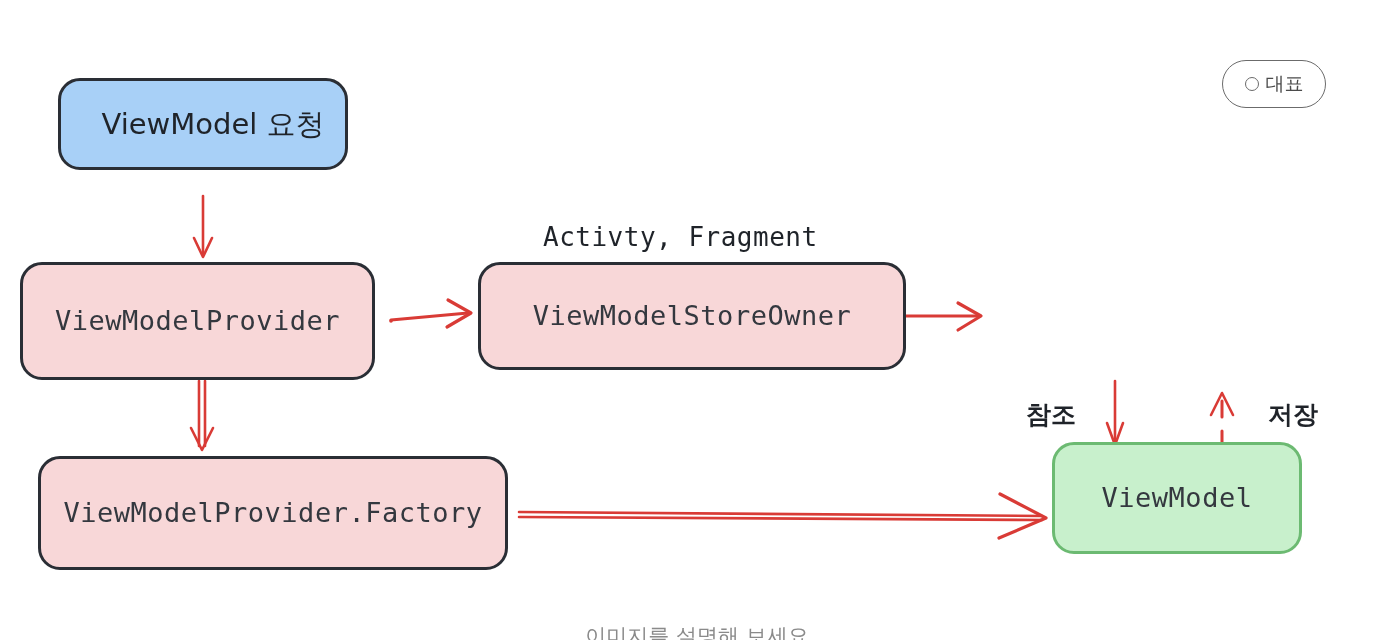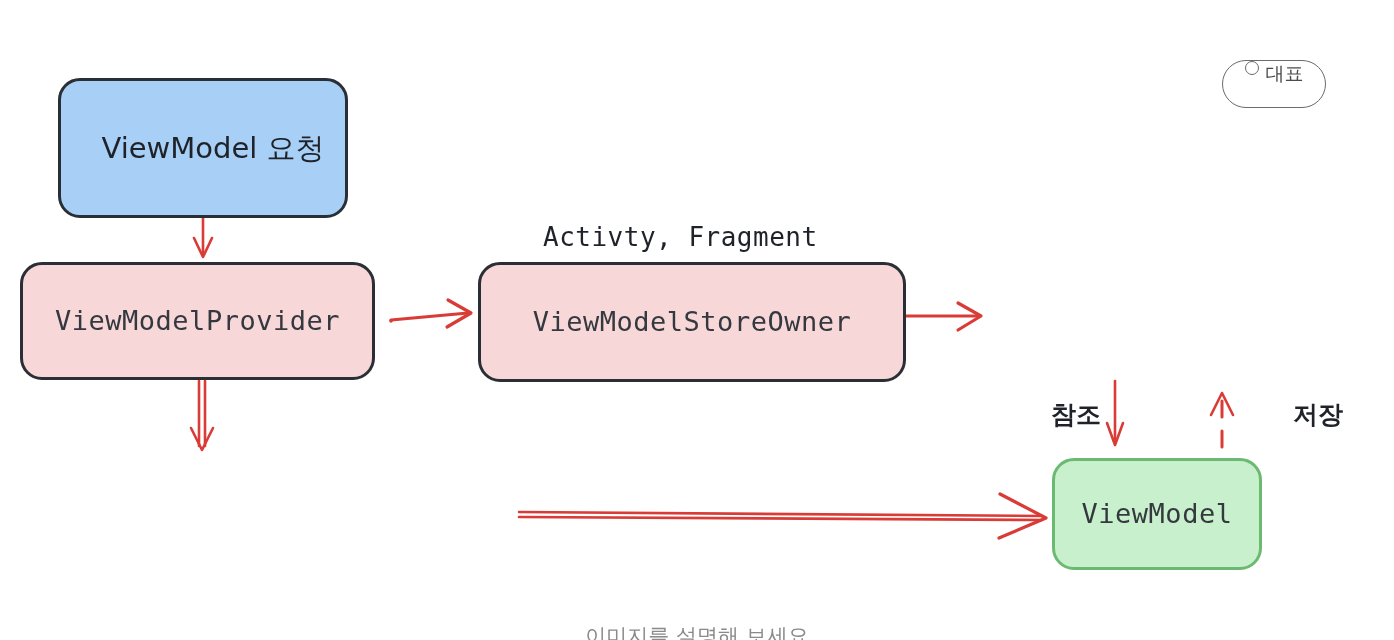--- a/index.html
+++ b/index.html
@@ -78,27 +78,27 @@
     letter-spacing: 0.5px;
   }
 
   .kr-text {
     position: absolute;
     white-space: nowrap;
     font-family: "DejaVu Sans", "Liberation Sans", sans-serif;
     font-size: 25px;
     font-weight: 700;
     color: #1f2329;
-    margin-left: 25px;
   }
 
   
   .badge {
     position: absolute;
     display: flex;
+    align-items: center;
     justify-content: center;
     gap: 7px;
     box-sizing: border-box;
     border: 1.5px solid #6b6b6b;
     border-radius: 24px;
     background: #ffffff;
     font-family: "DejaVu Sans", "Liberation Sans", sans-serif;
     font-size: 19px;
     color: #4b4b4b;
   }
@@ -174,35 +174,38 @@
       <path class="ar-dash" d="M1222,447 L1222,398"></path>
       <path class="ar-thin" d="M1211,415 L1222,393 L1233,415"></path>
     </g>
   </svg>
 
   <div class="badge" style="left:1222px; top:60px; width:104px; height:48px;">
     <span class="badge-dot"></span>
     <span>대표</span>
   </div>
 
-  <div class="node dark-edge" style="left:58px; top:78px; width:290px; height:140px; background:#a8d0f7;padding-left:20px;">
+  <div class="node dark-edge" style="left:58px; top:78px; width:290px; height:92px; background:#a8d0f7;padding-left:20px;">
     <span class="node-label sans-label">ViewModel 요청</span>
   </div>
 
   <div class="node dark-edge" style="left:20px; top:262px; width:355px; height:118px; background:#f8d7d8;">
     <span class="node-label mono-label">ViewModelProvider</span>
   </div>
 
-  <div class="node dark-edge" style="left:478px; top:262px; width:428px; height:120px; background:#f8d7d8;">
+  <div class="node dark-edge" style="left:478px; top:262px; width:428px; height:108px; background:#f8d7d8;">
     <span class="node-label mono-label">ViewModelStoreOwner</span>
   </div>
 
 
-
-  <div class="node green-edge" style="left:1052px; top:458px; width:210px; height:112px; background:#c8f0cc;">
+  <div class="node dark-edge" style="left:38px; top:456px; width:470px; height:114px; background:#f8d7d8;">
+    <span class="node-label mono-label">ViewModelProvider.Factory</span>
+  </div>
+
+  <div class="node green-edge" style="left:1052px; top:442px; width:250px; height:112px; background:#c8f0cc;">
     <span class="node-label mono-label">ViewModel</span>
   </div>
 
   <div class="floating-text" style="left:543px; top:222px;">Activty, Fragment</div>
 
   <div class="kr-text" style="left:1026px; top:398px;">참조</div>
 
   <div class="kr-text" style="left:1268px; top:398px;text-align:right;">저장</div>
 
   <div class="caption" style="top:622px;">이미지를 설명해 보세요</div>

